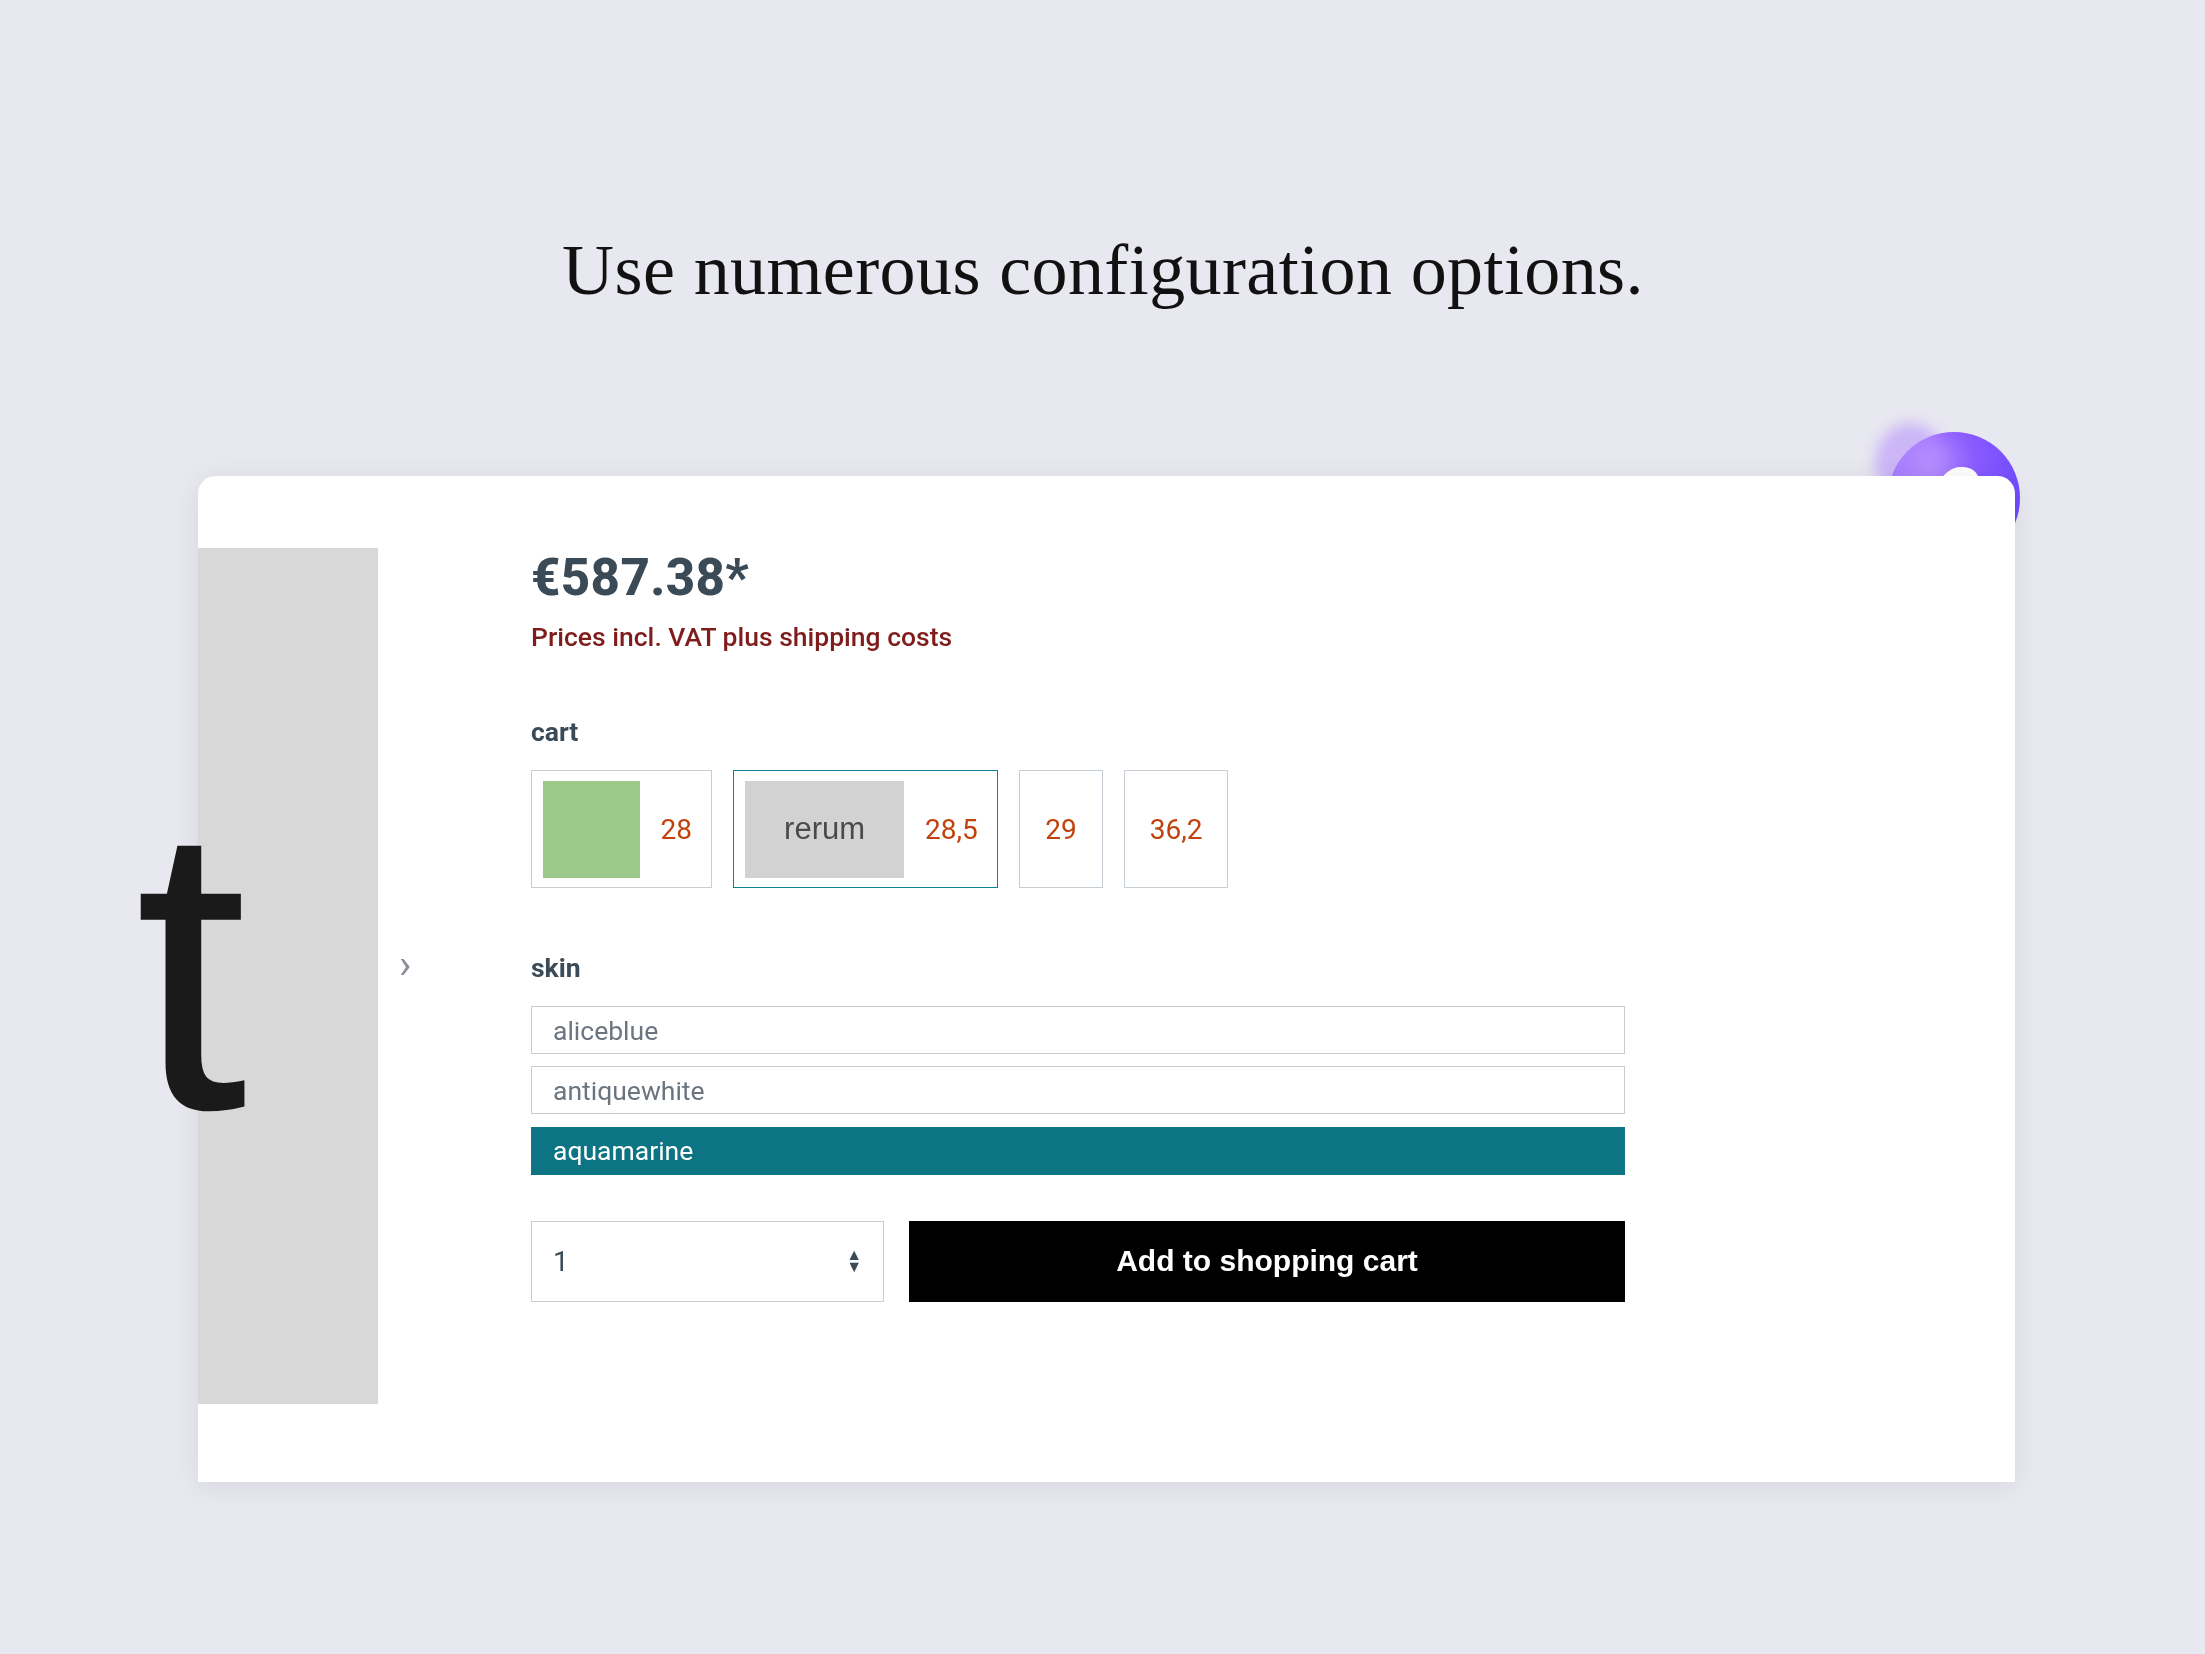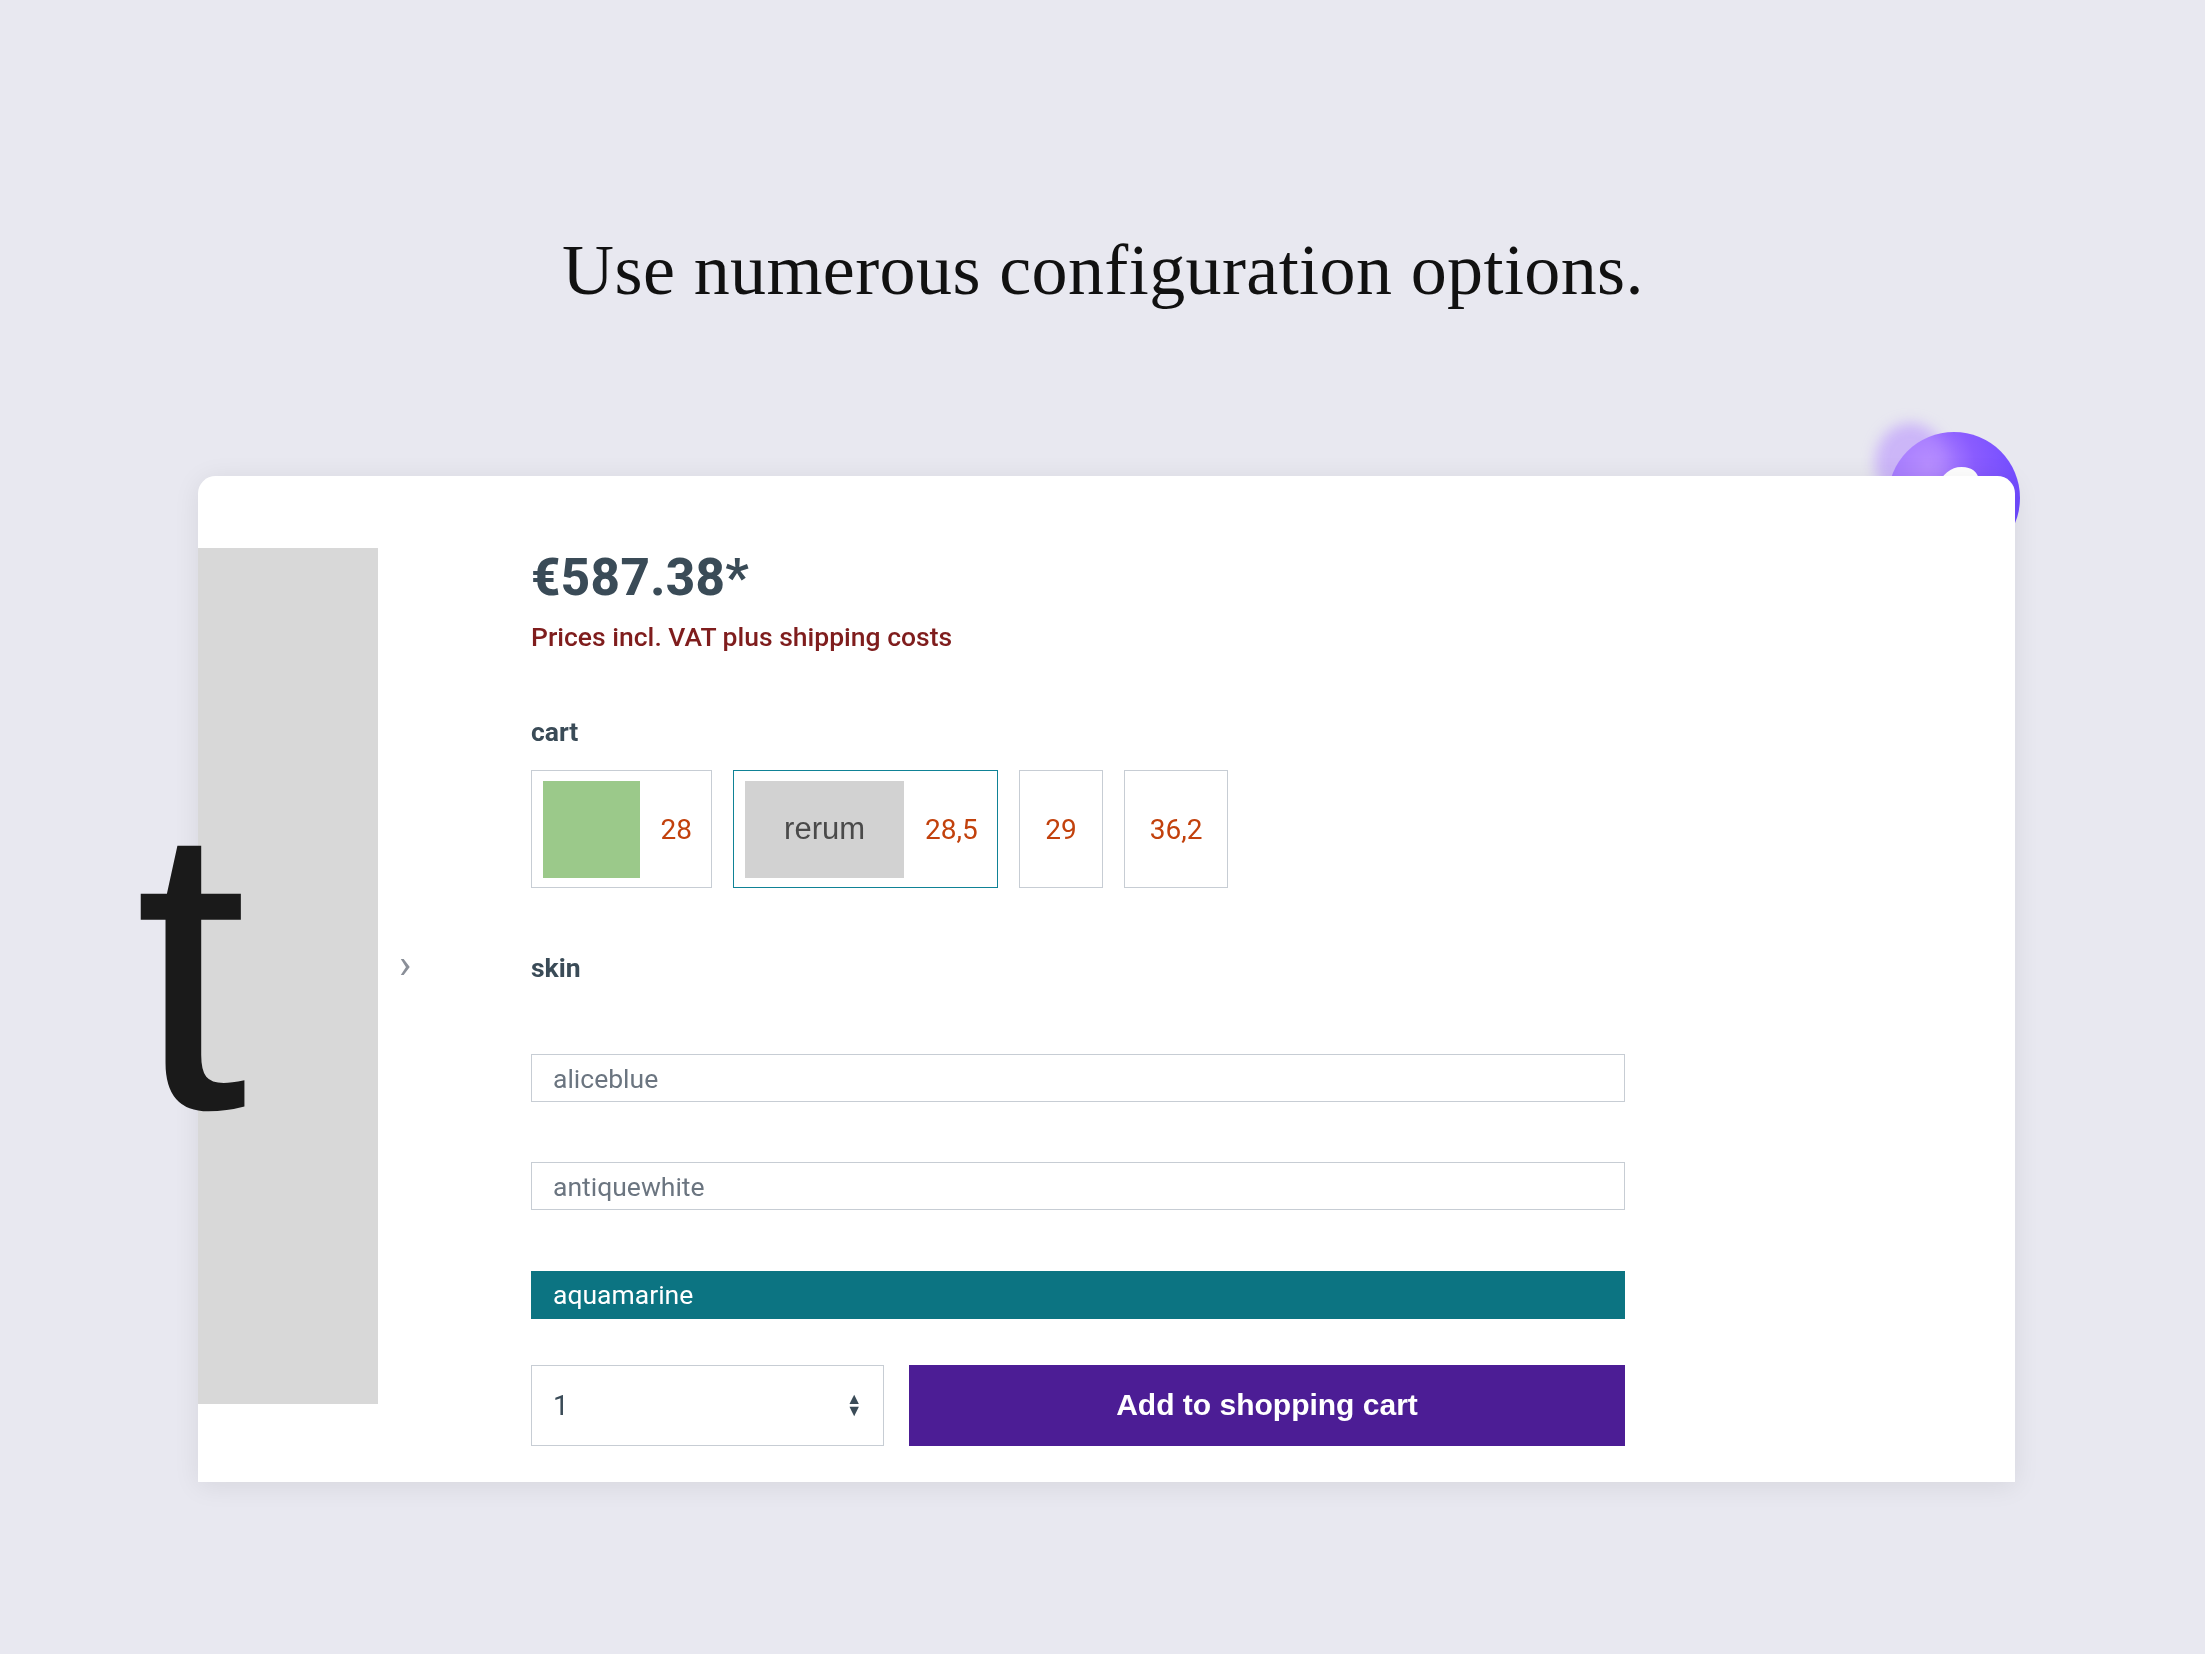--- a/index.html
+++ b/index.html
@@ -179,21 +179,20 @@
   .skin-item {
     border: 1.8px solid #c7cdd4;
     background: #fff;
     padding: 23px 21px;
     color: #6b7580;
     font-size: 26.5px;
     cursor: pointer;
     height: 46px;
     display: flex;
     align-items: center;
-    margin-top: 48px;
   }
   .skin-item.selected {
     background: #0c7482;
     border-color: #0c7482;
     color: #fff;
   }
 
   .buy-row {
     margin-top: 46px;
     display: flex;
@@ -221,21 +220,21 @@
     gap: 1.8px;
     color: #3a4b57;
   }
   .qty .caret span {
     font-size: 16px;
     line-height: 10.6px;
   }
   .add-btn {
     flex: 1;
     height: 81px;
-    background: #4c1d95;
+    background: #000000;
     color: #fff;
     font-size: 30px;
     font-weight: 700;
     display: flex;
     align-items: center;
     justify-content: center;
     cursor: pointer;
     border: none;
   }
 

